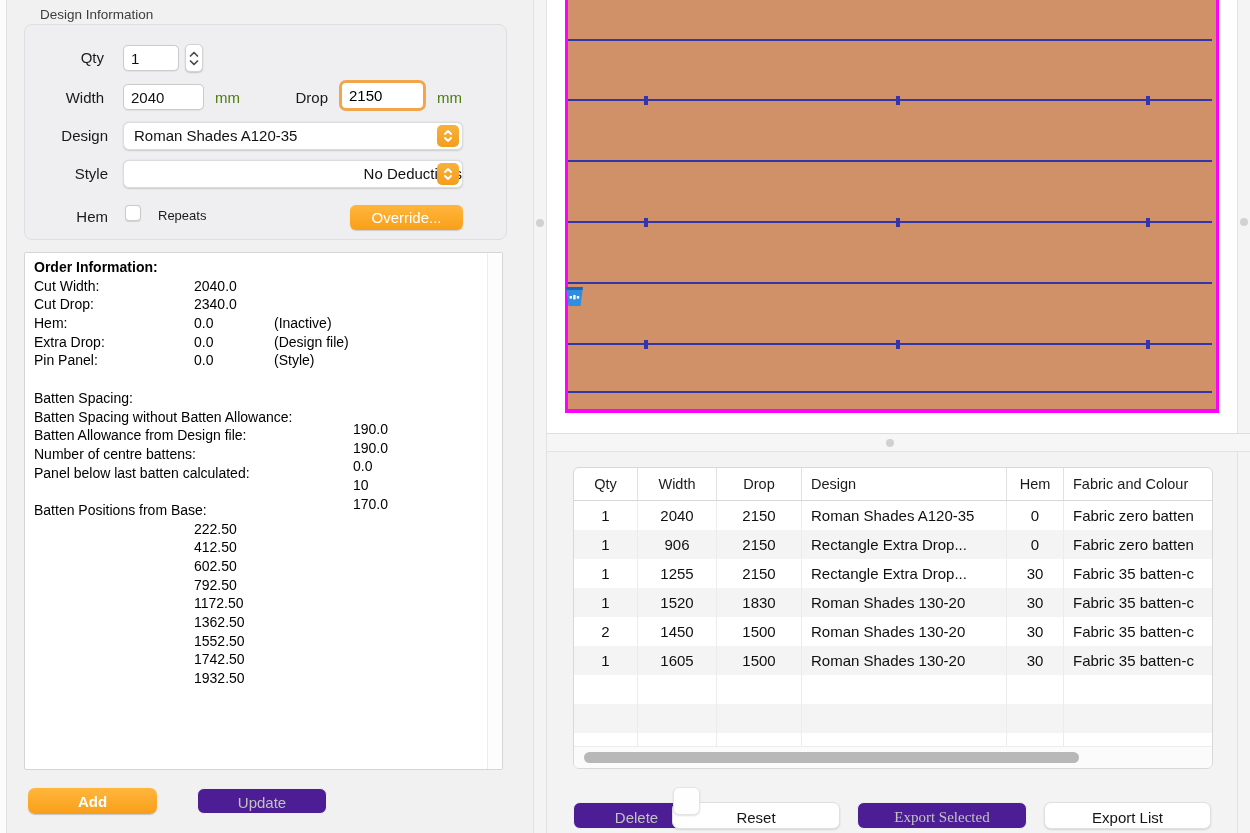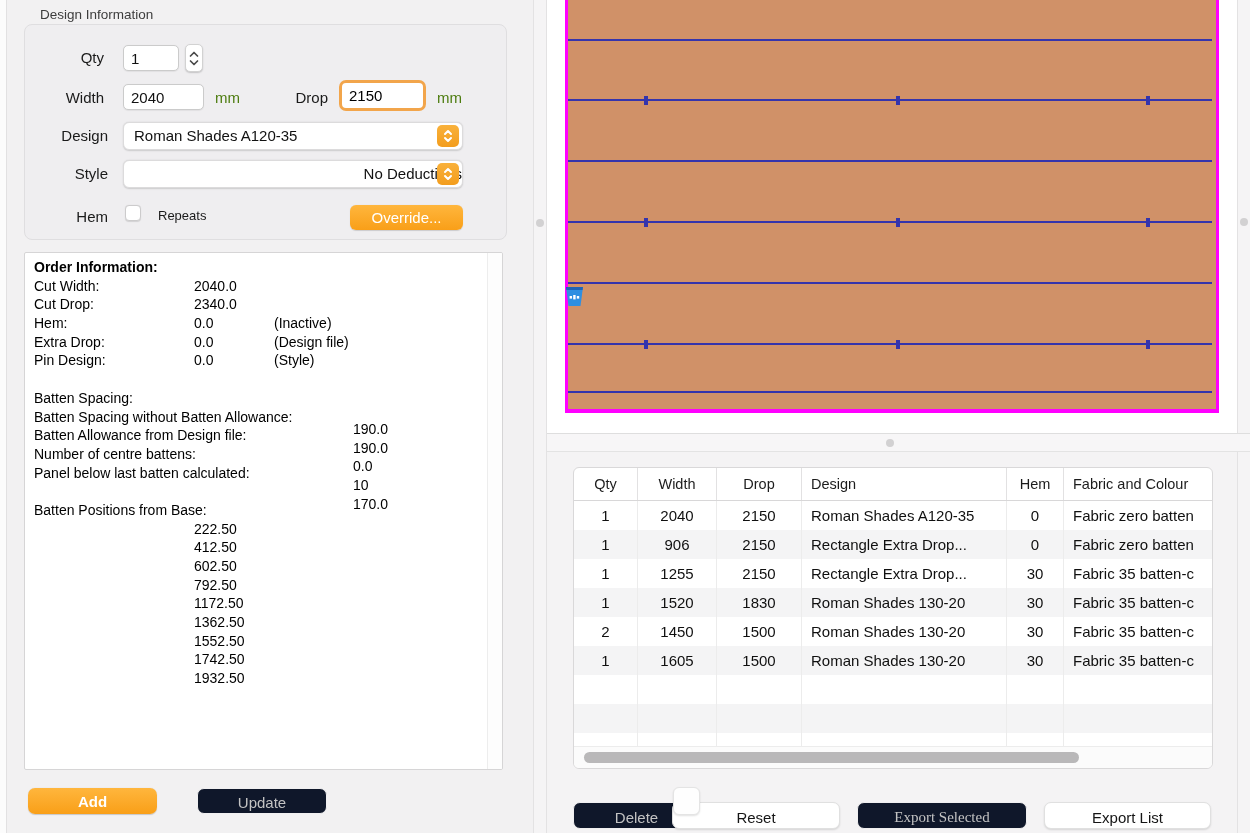--- a/index.html
+++ b/index.html
@@ -46,21 +46,21 @@
   .order-content { position:absolute; left:9px; top:6px; right:18px; font-size:14px; color:#000; }
   .oi-row { position:relative; height:18.7px; white-space:nowrap; }
   .oi-label { position:absolute; left:0; }
   .oi-v1 { position:absolute; left:160px; }
   .oi-note { position:absolute; left:240px; }
   .oi-v2 { position:absolute; left:319px;margin-top:31px; }
 
   
   .btn { font-family:inherit; font-size:15px; border-radius:7px; text-align:center; line-height:26px; height:26px; }
   .btn.primary { background:linear-gradient(#ffb63d,#f99f18); color:#fff; font-weight:bold; box-shadow:0 0.5px 1px rgba(0,0,0,.18); }
-  .btn.disabled { background:#0f172a; color:#c3c3c3; border:1px solid #f0eff0; }
+  .btn.disabled { background:#4c1d95; color:#c3c3c3; border:1px solid #f0eff0; }
   .btn.plain { background:#fff; color:#151515; border:1px solid #e0e0e0; box-shadow:0 1px 2px rgba(0,0,0,.13); }
 
   
   .vsplit { position:absolute; top:0; height:833px; background:#f5f4f5;
     border-left:1px solid #e3e2e3; border-right:1px solid #e3e2e3; }
   .hsplit { position:absolute; left:547px; top:433px; width:703px; height:19px; background:#f7f6f7;
     border-top:1px solid #dedede; border-bottom:1px solid #e3e3e3; z-index:5; }
   .grab-dot { position:absolute; width:8px; height:8px; border-radius:50%; background:#d2d1d2; }
 
   
@@ -166,21 +166,21 @@
         <span class="oi-label">Hem:</span>
         <span class="oi-v1">0.0</span>
         <span class="oi-note">(Inactive)</span>
       </div>
       <div class="oi-row">
         <span class="oi-label">Extra Drop:</span>
         <span class="oi-v1">0.0</span>
         <span class="oi-note">(Design file)</span>
       </div>
       <div class="oi-row">
-        <span class="oi-label">Pin Design:</span>
+        <span class="oi-label">Pin Panel:</span>
         <span class="oi-v1">0.0</span>
         <span class="oi-note">(Style)</span>
       </div>
       <div class="oi-row"></div>
       <div class="oi-row">
         <span class="oi-label">Batten Spacing:</span>
         <span class="oi-v2">190.0</span>
       </div>
       <div class="oi-row">
         <span class="oi-label">Batten Spacing without Batten Allowance:</span>

